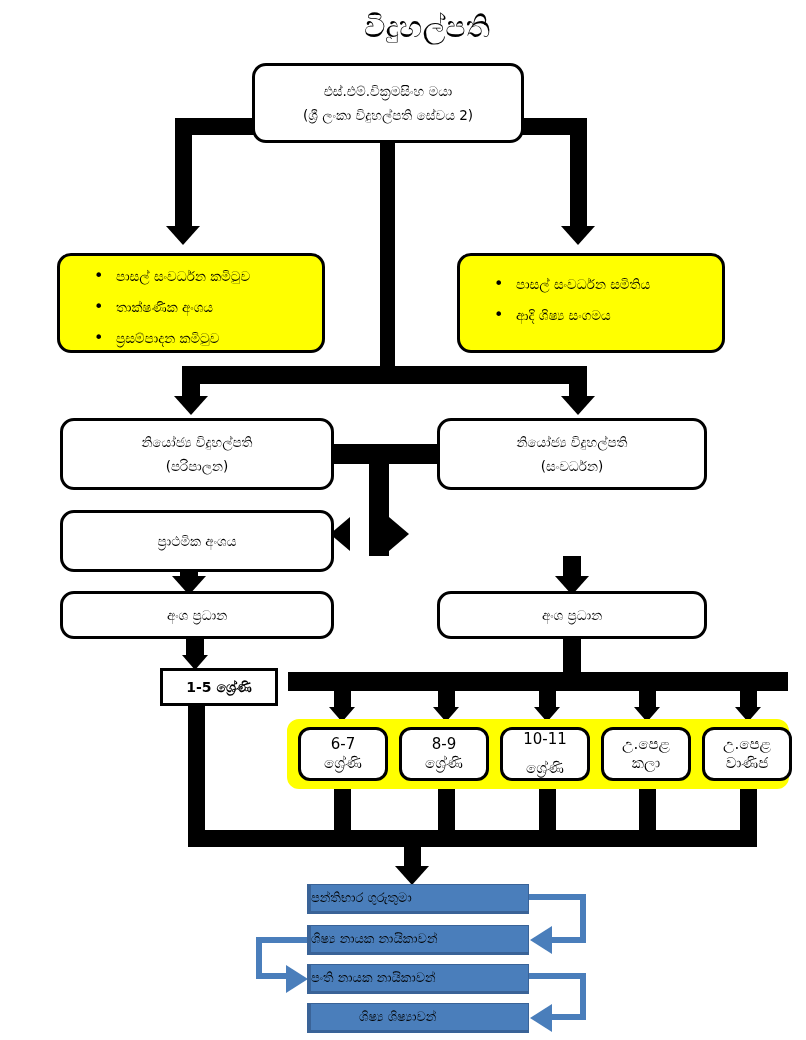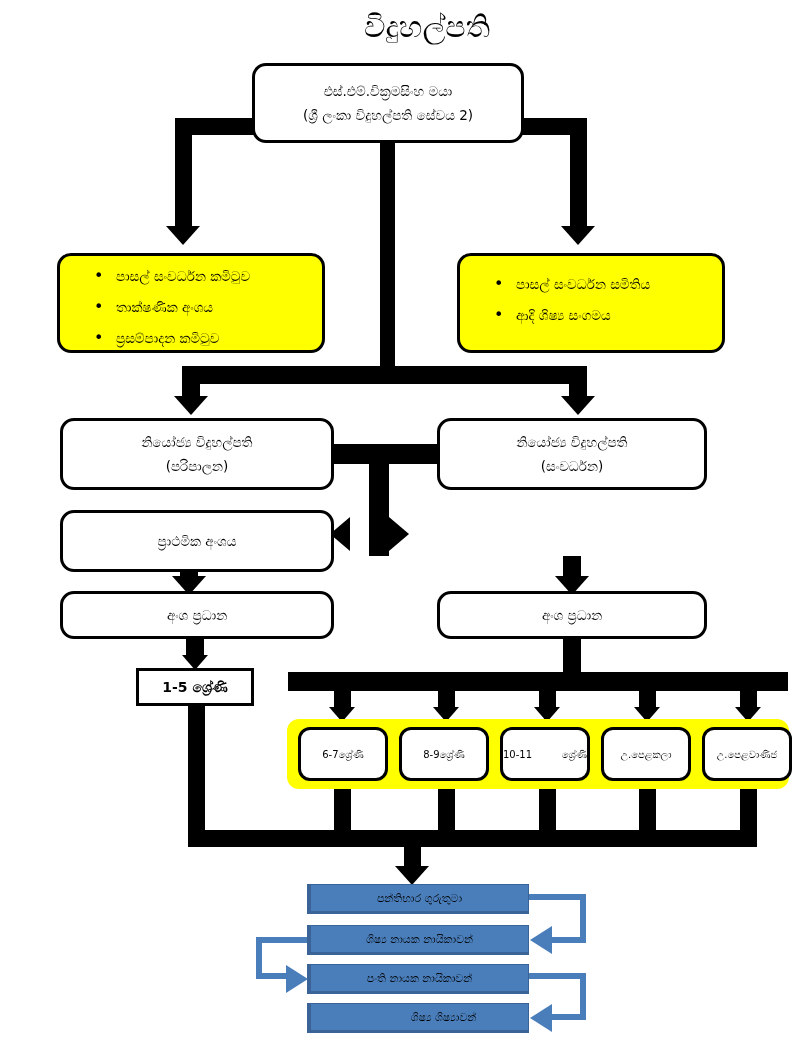--- a/index.html
+++ b/index.html
@@ -93,59 +93,60 @@
   }
 
   
   .gnode {
     position: absolute;
     box-sizing: border-box;
     background: #ffffff;
     border: 3px solid #000000;
     border-radius: 12px;
     display: flex;
-    flex-direction: row;
+    flex-direction: column;
     align-items: center;
     justify-content: center;
     text-align: center;
-    font-size: 10px;
+    font-size: 15px;
     line-height: 19px;
     z-index: 5;
   }
 
   
   .sqnode {
     position: absolute;
     box-sizing: border-box;
     background: #ffffff;
     border: 3px solid #000000;
     border-radius: 0;
     display: flex;
     align-items: center;
     justify-content: center;
     text-align: center;
     font-size: 14px;
     font-weight: bold;
     z-index: 5;
+    margin-left: 24px;
   }
 
   
   .bbox {
     position: absolute;
     box-sizing: border-box;
     background: #4a7ebb;
     border-left: 4px solid #3a6397;
     border-top: 1px solid #3a6397;
     border-right: 1px solid #3a6397;
     border-bottom: 3px solid #3a6397;
     display: flex;
     align-items: center;
-    justify-content: center;
-    text-align: center;
-    font-size: 11px;
+    justify-content: flex-start;
+    text-align: center;
+    font-size: 13px;
     color: #000000;
     z-index: 5;
   }
 
   
   .bar { position: absolute; background: #000000; z-index: 2; }
   .arrow-down {
     position: absolute;
     width: 0; height: 0;
     border-left: 17px solid transparent;

